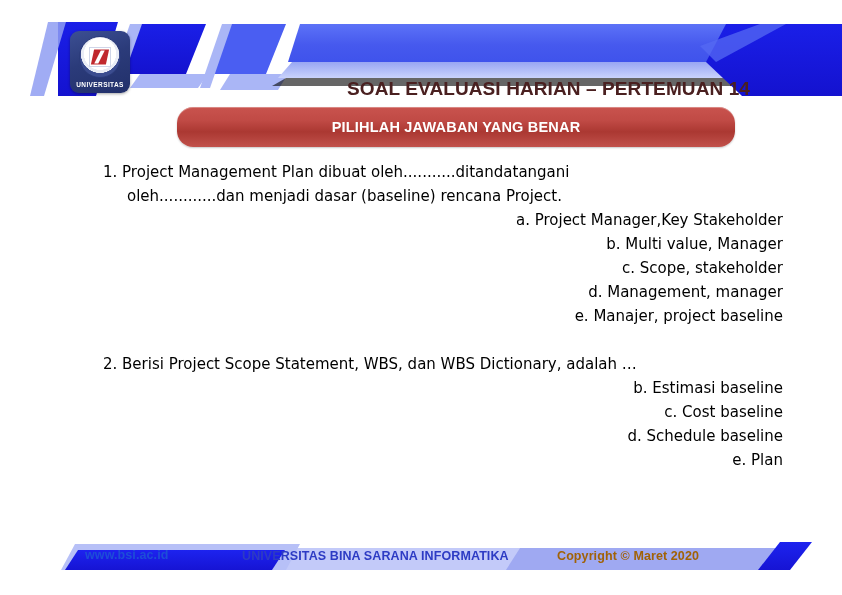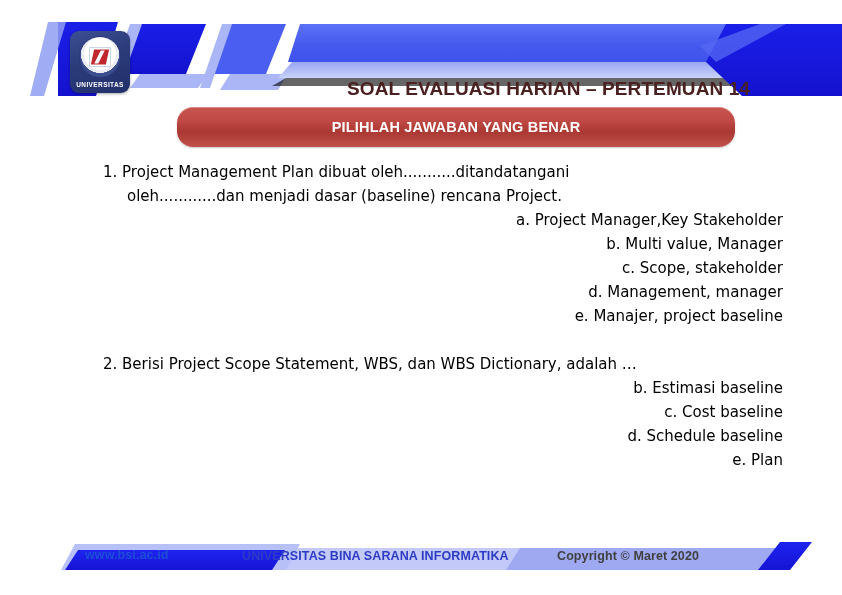--- a/index.html
+++ b/index.html
@@ -176,21 +176,21 @@
     top: 549px;
     font-size: 12.5px;
     color: #2d3bc4;
     letter-spacing: .1px;
     margin-left: 12px;
   }
   #footer-copy {
     left: 557px;
     top: 549px;
     font-size: 12.5px;
-    color: #404040;
+    color: #a16207;
     letter-spacing: .1px;
   }
 </style>
 </head>
 <body>
 
 <div id="slide">
 
   <div id="header-banner">
     <svg width="842" height="112" viewBox="0 0 842 112" xmlns="http://www.w3.org/2000/svg">

